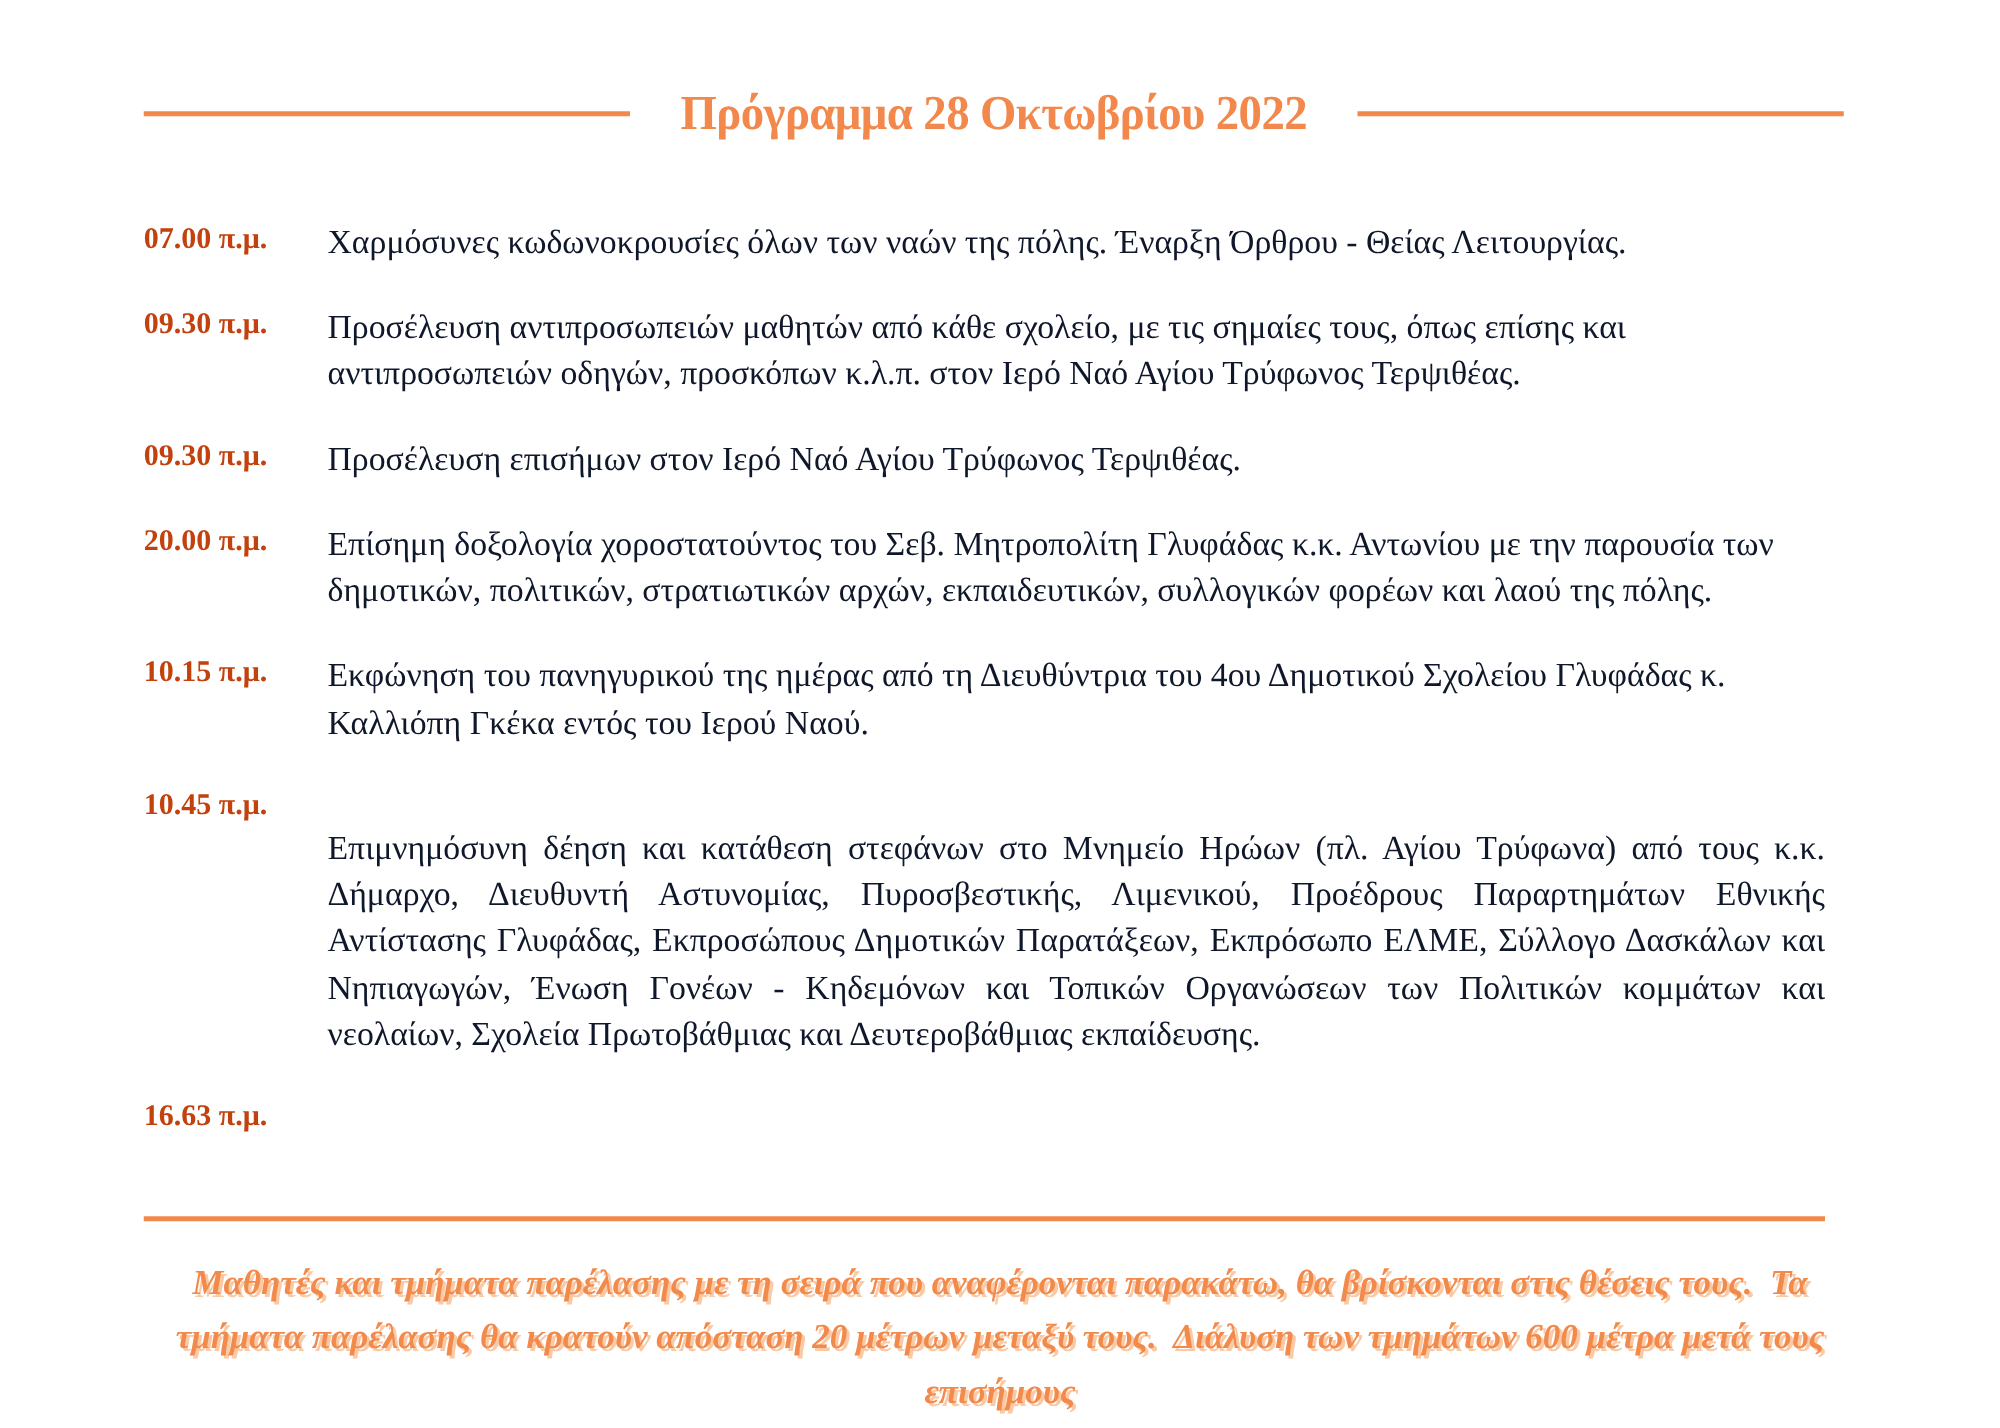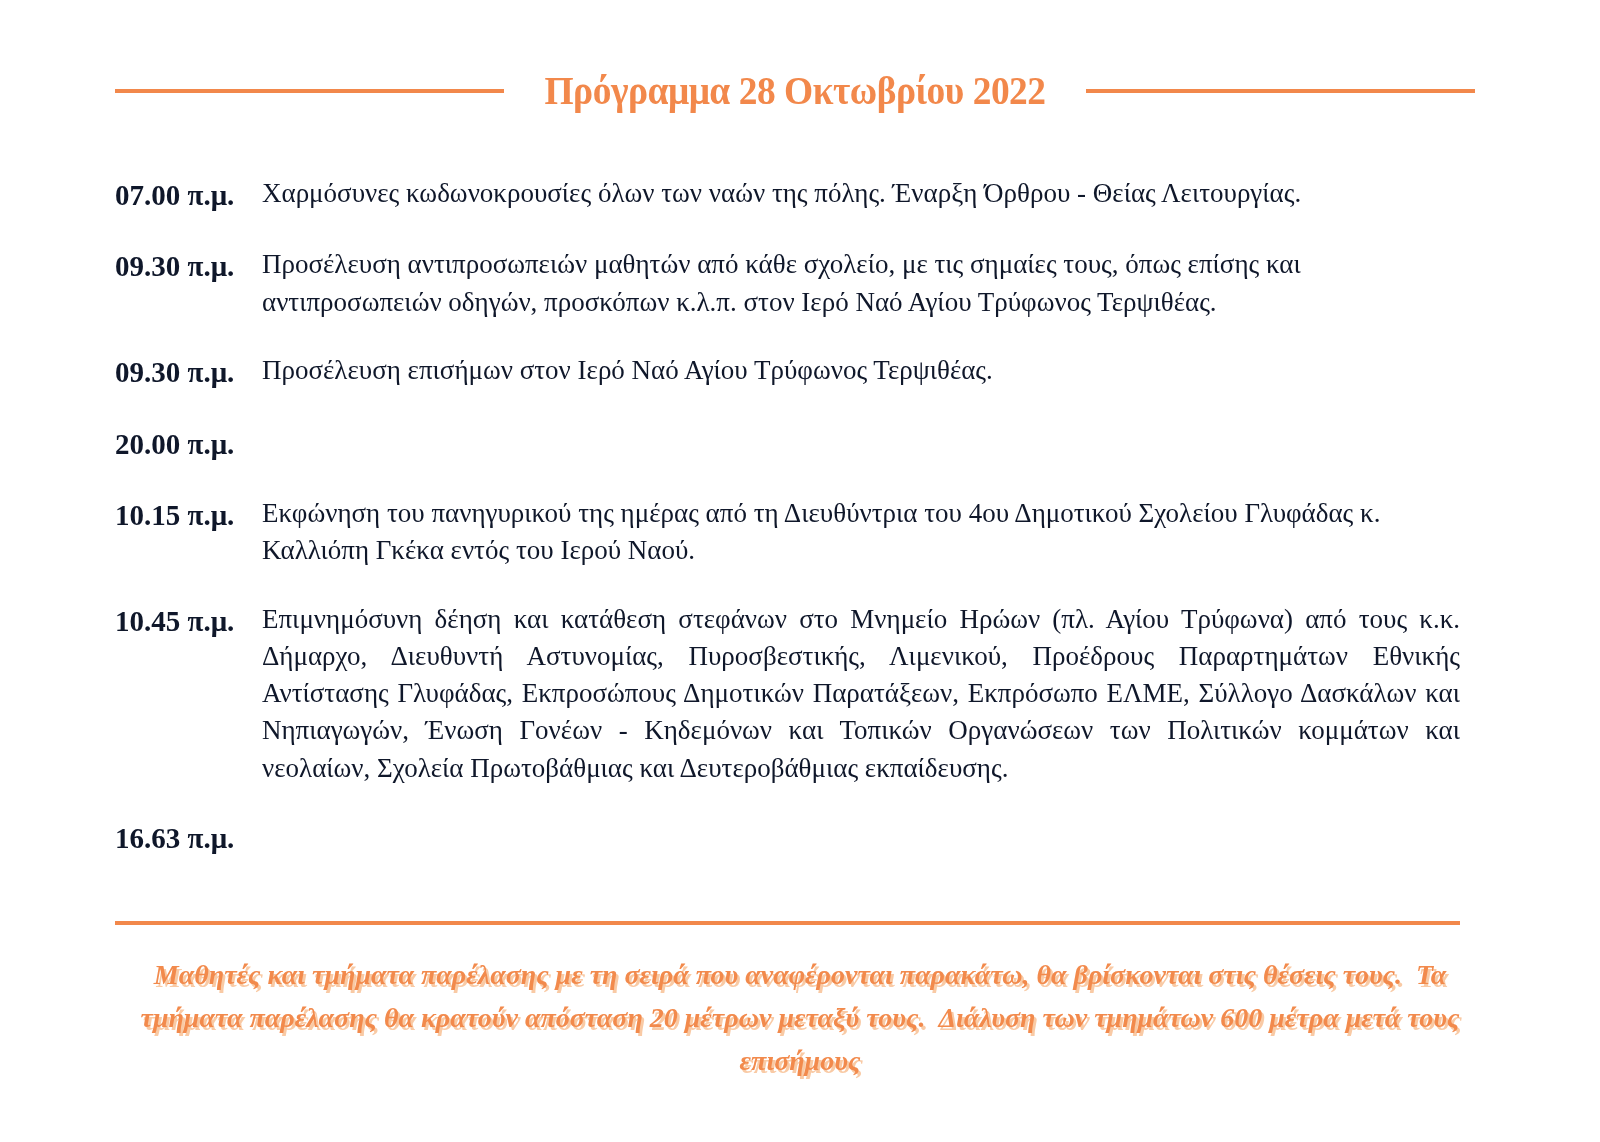--- a/index.html
+++ b/index.html
@@ -42,34 +42,35 @@
   .schedule {
     margin: 62px 140px 0 115px;
   }
   .schedule-item {
     display: flex;
     align-items: flex-start;
     margin-bottom: 31px;
   }
   .schedule-time {
     flex: 0 0 147px;
-    color: #0f172a;
+    color: #c2410c;
     font-weight: bold;
-    font-size: 29px;
+    font-size: 24px;
     line-height: 1.4;
     white-space: nowrap;
   }
   .schedule-text {
     flex: 1;
     font-size: 27px;
     line-height: 1.38;
     color: #0f172a;
   }
   .schedule-text.justify {
     text-align: justify;
+    margin-top: 32px;
   }
   
   .bottom-rule {
     margin: 62px 140px 0 115px;
     height: 4px;
     background: #f2884b;
   }
   
   .footer-note {
     margin: 28px 120px 0 120px;
@@ -106,20 +107,21 @@
         <div class="schedule-text">Προσέλευση αντιπροσωπειών μαθητών από κάθε σχολείο, με τις σημαίες τους, όπως επίσης και αντιπροσωπειών οδηγών, προσκόπων κ.λ.π. στον Ιερό Ναό Αγίου Τρύφωνος Τερψιθέας.</div>
       </div>
 
       <div class="schedule-item">
         <div class="schedule-time">09.30 π.μ.</div>
         <div class="schedule-text">Προσέλευση επισήμων στον Ιερό Ναό Αγίου Τρύφωνος Τερψιθέας.</div>
       </div>
 
       <div class="schedule-item">
         <div class="schedule-time">20.00 π.μ.</div>
+        <div class="schedule-text">Επίσημη δοξολογία χοροστατούντος του Σεβ. Μητροπολίτη Γλυφάδας κ.κ. Αντωνίου με την παρουσία των δημοτικών, πολιτικών, στρατιωτικών αρχών, εκπαιδευτικών, συλλογικών φορέων και λαού της πόλης.</div>
       </div>
 
       <div class="schedule-item">
         <div class="schedule-time">10.15 π.μ.</div>
         <div class="schedule-text">Εκφώνηση του πανηγυρικού της ημέρας από τη Διευθύντρια του 4ου Δημοτικού Σχολείου Γλυφάδας κ. Καλλιόπη Γκέκα εντός του Ιερού Ναού.</div>
       </div>
 
       <div class="schedule-item">
         <div class="schedule-time">10.45 π.μ.</div>
         <div class="schedule-text justify">Επιμνημόσυνη δέηση και κατάθεση στεφάνων στο Μνημείο Ηρώων (πλ. Αγίου Τρύφωνα) από τους κ.κ. Δήμαρχο, Διευθυντή Αστυνομίας, Πυροσβεστικής, Λιμενικού, Προέδρους Παραρτημάτων Εθνικής Αντίστασης Γλυφάδας, Εκπροσώπους Δημοτικών Παρατάξεων, Εκπρόσωπο ΕΛΜΕ, Σύλλογο Δασκάλων και Νηπιαγωγών, Ένωση Γονέων - Κηδεμόνων και Τοπικών Οργανώσεων των Πολιτικών κομμάτων και νεολαίων, Σχολεία Πρωτοβάθμιας και Δευτεροβάθμιας εκπαίδευσης.</div>

